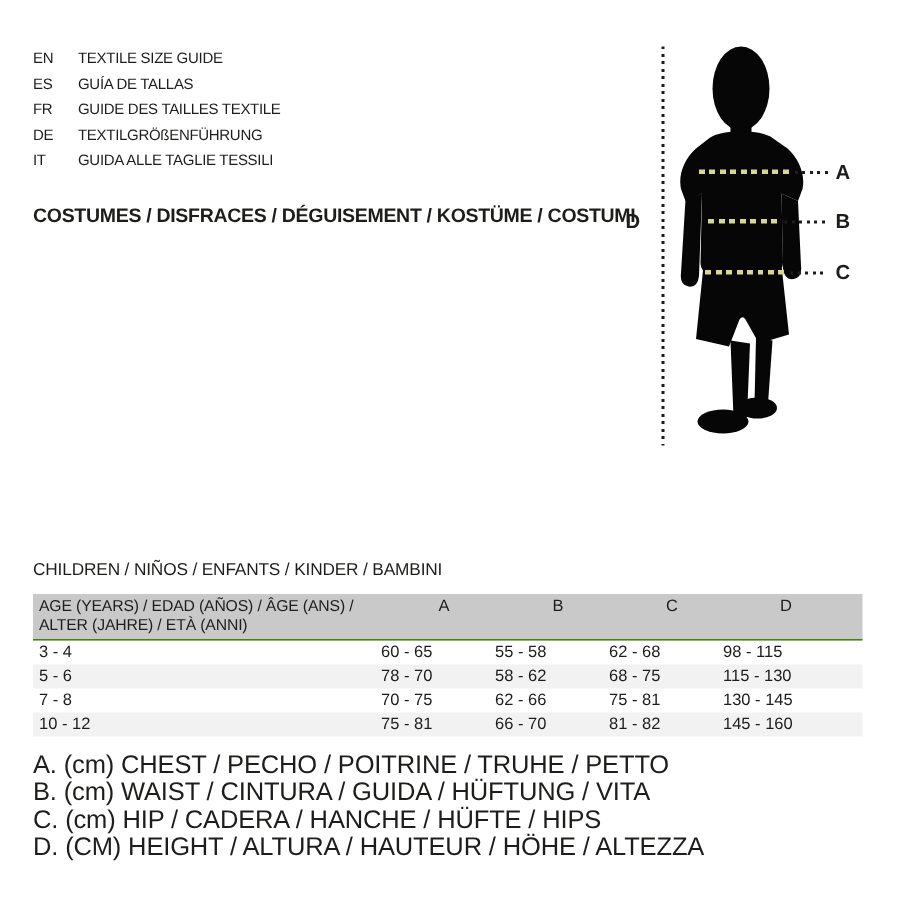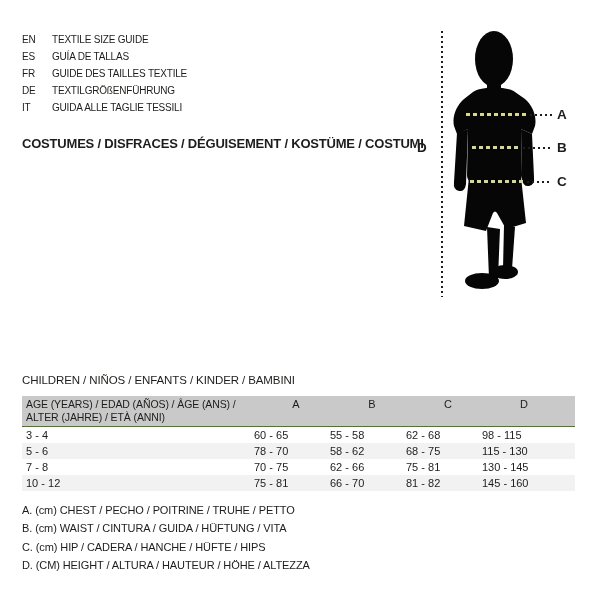--- a/index.html
+++ b/index.html
@@ -36,21 +36,21 @@
   .size-table{position:absolute;left:22px;top:396px;width:553px;font-size:11px;}
   .thead{background:var(--band);display:grid;grid-template-columns:232px 76px 76px 76px 76px;
     padding:2px 0 3px 4px;border-bottom:1px solid #4d7c0f;}
   .age-h{font-size:10.5px;line-height:12.5px;letter-spacing:-0.1px;}
   .col-h{font-size:11px;text-align:center;line-height:13px;}
   .trow{display:grid;grid-template-columns:232px 76px 76px 76px 76px;line-height:16px;}
   .trow.alt{background:var(--rowalt);}
   .trow .age{padding-left:4px;}
   .trow .val{text-align:left;}
   
-  .legend{position:absolute;left:22px;top:501px;font-size:11px;line-height:18.4px;letter-spacing:-0.1px;}
+  .legend{position:absolute;left:22px;top:501px;font-size:17px;line-height:18.4px;letter-spacing:-0.1px;}
 </style>
 </head>
 <body>
 
 <div class="canvas">
 
   <section class="lang-list">
     <div class="lang-row">
       <span class="lang-code">EN</span>
       <span class="lang-label">TEXTILE SIZE GUIDE</span>

